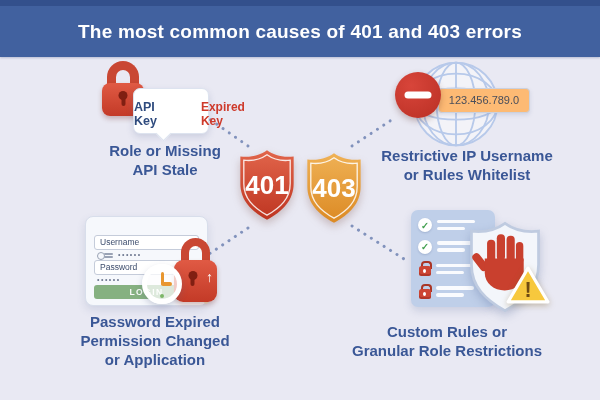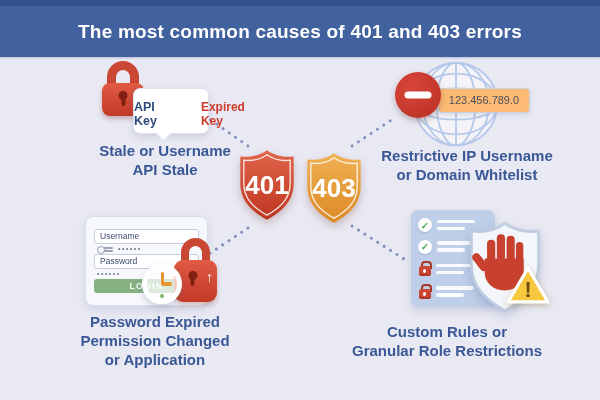--- a/index.html
+++ b/index.html
@@ -92,21 +92,21 @@
   
   .shield-svg{ position:absolute; z-index:2; filter:drop-shadow(0 4px 4px rgba(110,60,50,.28)); }
   .sh-401{ left:236px; top:148px; }
   .sh-403{ left:303px; top:151px; }
   .shield-svg text{ font-family:"Liberation Sans",sans-serif; font-size:42px; font-weight:700; fill:#fff; }
   
   .form-card{
     position:absolute; left:85px; top:216px; width:123px; height:90px; z-index:2;
     background:#F6F8FC; border:1px solid #D8DEEB; border-radius:8px;
     box-shadow:0 4px 8px rgba(80,100,150,.16);
-    padding:6px 8px; display:flex; flex-direction:column; justify-content:center;
+    padding:6px 8px; display:flex; flex-direction:column; justify-content:flex-end;
   }
   .f-input{
     height:15px; background:#fff; border:1px solid #C5CCDA; border-radius:3px;
     font-size:8.5px; color:#3C4C6C; line-height:13px; padding-left:5px;
   }
   .f-meta{ display:flex; align-items:center; gap:5px; height:10px; padding-left:3px; }
   .key-glyph{ position:relative; width:16px; height:7px; }
   .key-glyph::before{
     content:""; position:absolute; left:0; top:0; width:6px; height:6px;
     border:1.5px solid #9AA3B5; border-radius:50%;
@@ -198,21 +198,21 @@
   <div class="lock-body bdy-tl">
     <div class="keyhole"></div>
   </div>
   <div class="api-card">
     <div class="api-title">API Key</div>
     <div class="api-divider"></div>
     <div class="api-status">Expired Key</div>
     <div class="api-tail"></div>
   </div>
   <p class="qlabel lbl-tl">
-    <span>Stale or Username</span>
+    <span>Role or Missing</span>
     <span>API Stale</span>
   </p>
 
   <svg class="globe" width="92" height="92" viewBox="0 0 100 100">
     <g fill="none" stroke="#B7C9EA" stroke-width="2">
       <circle cx="50" cy="50" r="45" fill="rgba(255,255,255,0.45)"></circle>
       <ellipse cx="50" cy="50" rx="21" ry="45"></ellipse>
       <ellipse cx="50" cy="50" rx="36" ry="45"></ellipse>
       <line x1="50" y1="5" x2="50" y2="95"></line>
       <line x1="5" y1="50" x2="95" y2="50"></line>
@@ -221,21 +221,21 @@
     </g>
   </svg>
   <div class="ip-box">
     <span>123.456.789.0</span>
   </div>
   <div class="no-entry">
     <div class="bar"></div>
   </div>
   <p class="qlabel lbl-tr">
     <span>Restrictive IP Username</span>
-    <span>or Domain Whitelist</span>
+    <span>or Rules Whitelist</span>
   </p>
 
   <svg class="shield-svg sh-401" width="62" height="74" viewBox="0 0 100 118">
     <defs>
       <linearGradient id="g401" x1="0" y1="0" x2="0" y2="1">
         <stop offset="0" stop-color="#E1654B"></stop>
         <stop offset="1" stop-color="#BE3521"></stop>
       </linearGradient>
     </defs>
     <path d="M50 3 C61 11 75 15 93 13 L93 56 C93 84 75 101 50 115 C25 101 7 84 7 56 L7 13 C25 15 39 11 50 3 Z" fill="url(#g401)"></path>

